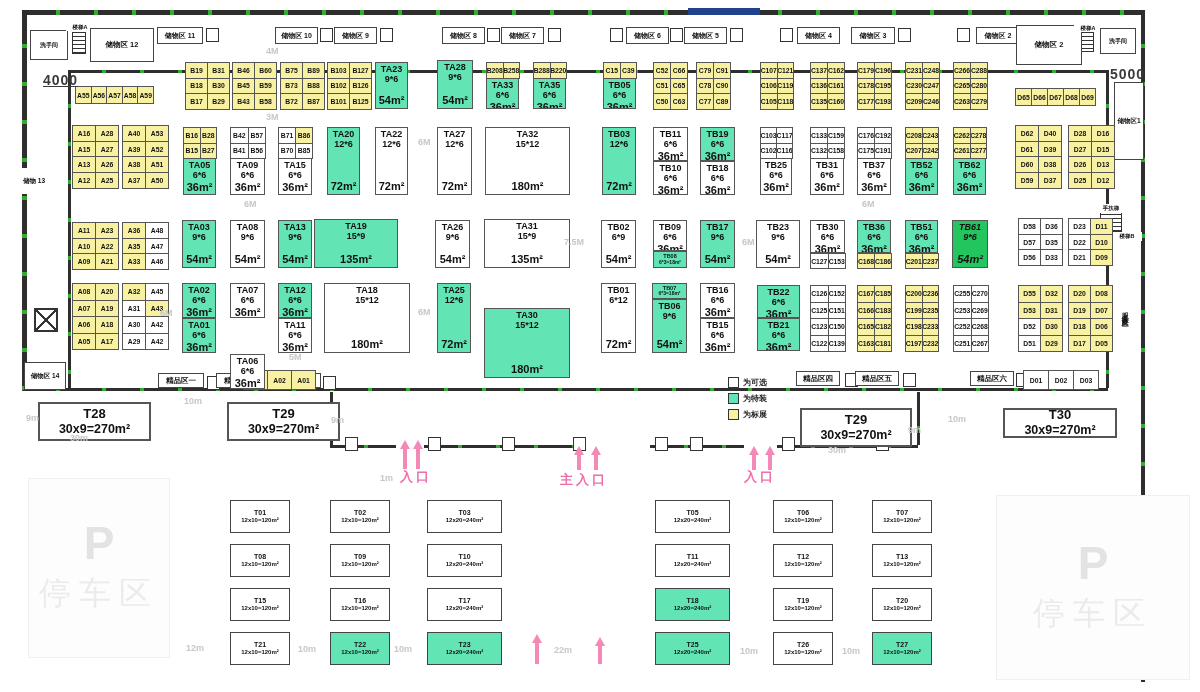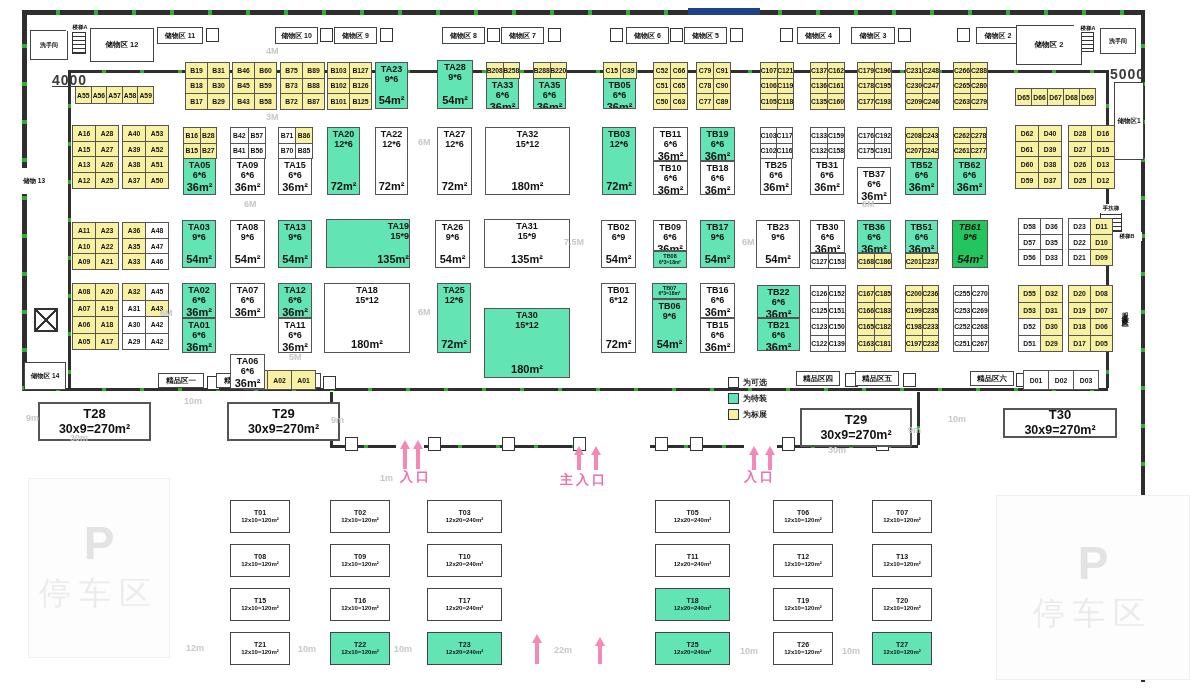--- a/index.html
+++ b/index.html
@@ -1018,21 +1018,21 @@
     <div class="abs booth" style="left: 760px; top: 158px; width: 32px; height: 37px; background: rgb(255, 255, 255);">
       <span class="bt">TB25</span>
       <span class="bs">6*6</span>
       <span class="ba">36m²</span>
     </div>
     <div class="abs booth" style="left: 810px; top: 158px; width: 34px; height: 37px; background: rgb(255, 255, 255);">
       <span class="bt">TB31</span>
       <span class="bs">6*6</span>
       <span class="ba">36m²</span>
     </div>
-    <div class="abs booth" style="left: 857px; top: 167px; width: 34px; height: 37px; background: rgb(255, 255, 255);">
+    <div class="abs booth" style="left: 857px; top: 158px; width: 34px; height: 37px; background: rgb(255, 255, 255);">
       <span class="bt">TB37</span>
       <span class="bs">6*6</span>
       <span class="ba">36m²</span>
     </div>
     <div class="abs booth" style="left: 905px; top: 158px; width: 33px; height: 37px; background: rgb(99, 228, 181);">
       <span class="bt">TB52</span>
       <span class="bs">6*6</span>
       <span class="ba">36m²</span>
     </div>
     <div class="abs booth" style="left: 953px; top: 158px; width: 33px; height: 37px; background: rgb(99, 228, 181);">
@@ -1048,21 +1048,21 @@
     <div class="abs booth" style="left: 230px; top: 220px; width: 35px; height: 48px; background: rgb(255, 255, 255);">
       <span class="bt">TA08</span>
       <span class="bs">9*6</span>
       <span class="ba">54m²</span>
     </div>
     <div class="abs booth" style="left: 278px; top: 220px; width: 34px; height: 48px; background: rgb(99, 228, 181);">
       <span class="bt">TA13</span>
       <span class="bs">9*6</span>
       <span class="ba">54m²</span>
     </div>
-    <div class="abs booth" style="left: 326px; top: 219px; width: 84px; height: 49px; background: rgb(99, 228, 181); align-items: flex-end;">
+    <div class="abs booth" style="left: 314px; top: 219px; width: 84px; height: 49px; background: rgb(99, 228, 181);">
       <span class="bt">TA19</span>
       <span class="bs">15*9</span>
       <span class="ba">135m²</span>
     </div>
     <div class="abs booth" style="left: 435px; top: 220px; width: 35px; height: 48px; background: rgb(255, 255, 255);">
       <span class="bt">TA26</span>
       <span class="bs">9*6</span>
       <span class="ba">54m²</span>
     </div>
     <div class="abs booth" style="left: 484px; top: 219px; width: 86px; height: 49px; background: rgb(255, 255, 255);">
@@ -1310,21 +1310,21 @@
       <span class="legend-lb">为可选</span>
     </div>
     <div class="abs legend-row" style="left: 728px; top: 392px; width: 70px; height: 13px;">
       <span class="legend-sw" style="background: rgb(99, 228, 181);"></span>
       <span class="legend-lb">为特装</span>
     </div>
     <div class="abs legend-row" style="left: 728px; top: 408px; width: 70px; height: 13px;">
       <span class="legend-sw" style="background: rgb(248, 241, 162);"></span>
       <span class="legend-lb">为标展</span>
     </div>
-    <div class="abs dim dark" style="left: 52px; top: 72px; text-decoration: underline;"><span>4000</span></div>
+    <div class="abs dim dark" style="left: 43px; top: 72px; text-decoration: underline;"><span>4000</span></div>
     <div class="abs dim dark" style="left: 1110px; top: 66px;"><span>5000</span></div>
     <div class="abs dim" style="left: 266px; top: 46px;"><span>4M</span></div>
     <div class="abs dim" style="left: 266px; top: 112px;"><span>3M</span></div>
     <div class="abs dim" style="left: 244px; top: 199px;"><span>6M</span></div>
     <div class="abs dim" style="left: 418px; top: 137px;"><span>6M</span></div>
     <div class="abs dim" style="left: 564px; top: 237px;"><span>7.5M</span></div>
     <div class="abs dim" style="left: 742px; top: 237px;"><span>6M</span></div>
     <div class="abs dim" style="left: 862px; top: 199px;"><span>6M</span></div>
     <div class="abs dim" style="left: 160px; top: 308px;"><span>6M</span></div>
     <div class="abs dim" style="left: 418px; top: 307px;"><span>6M</span></div>

